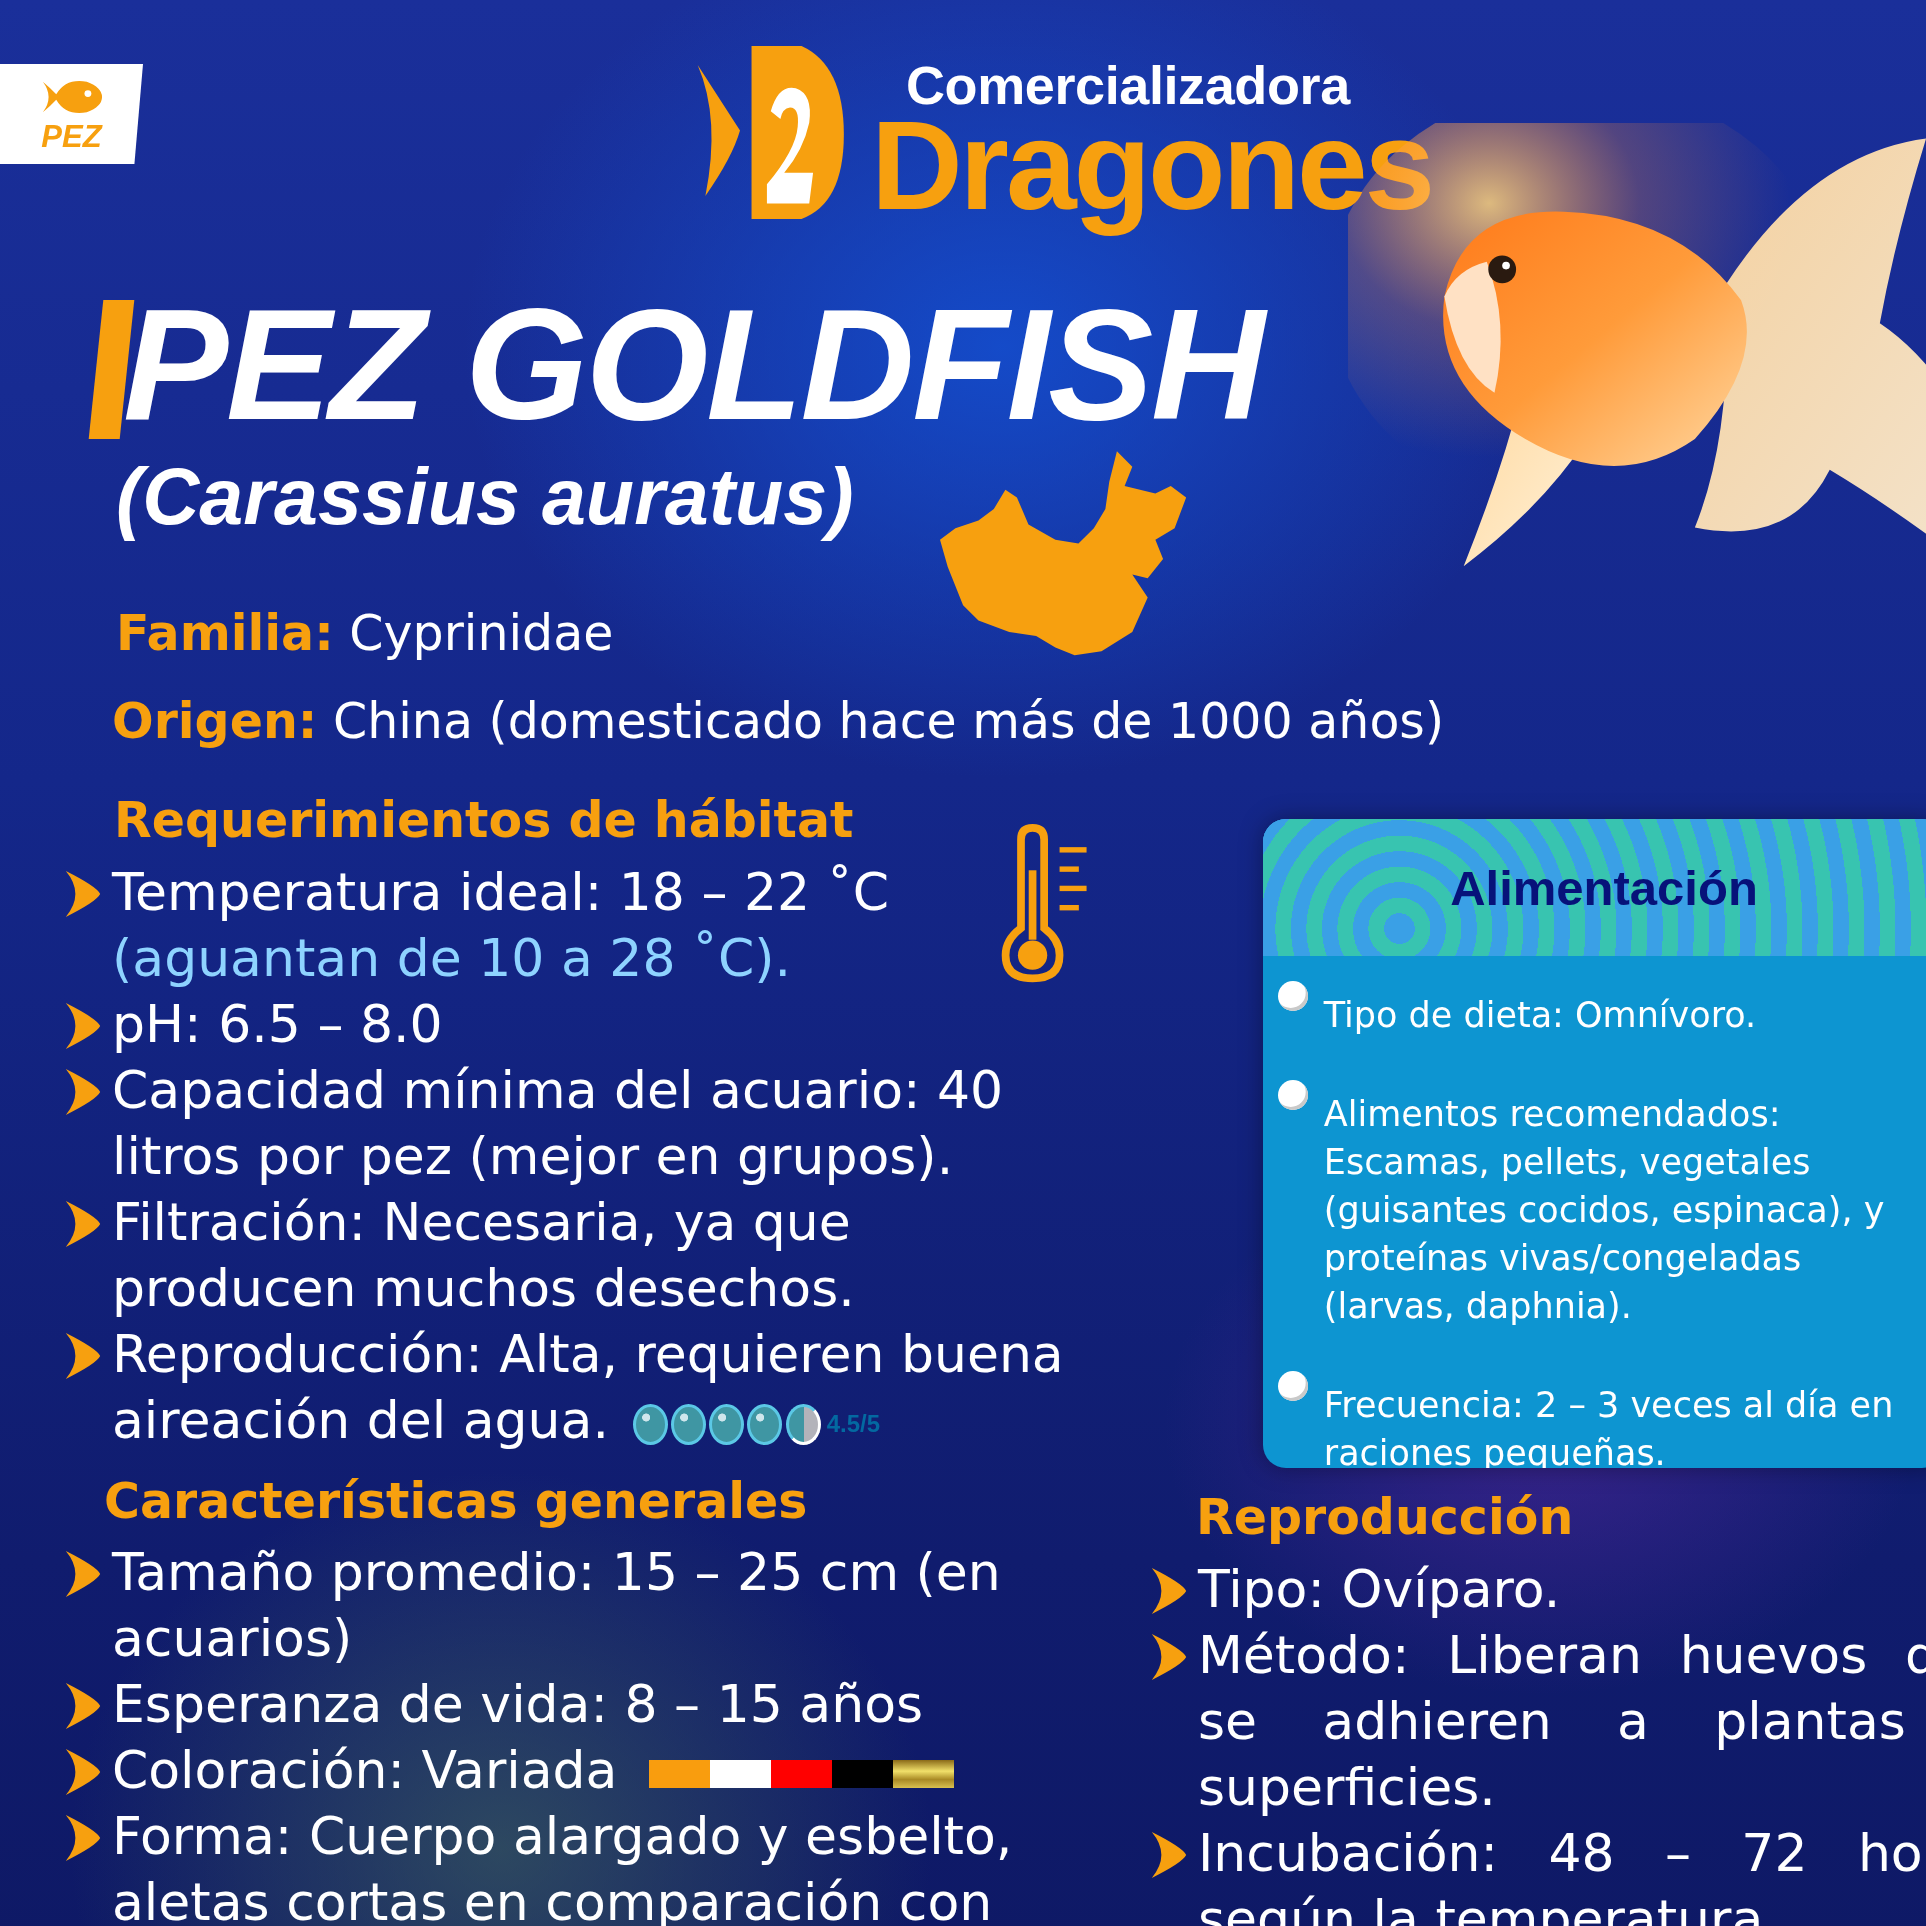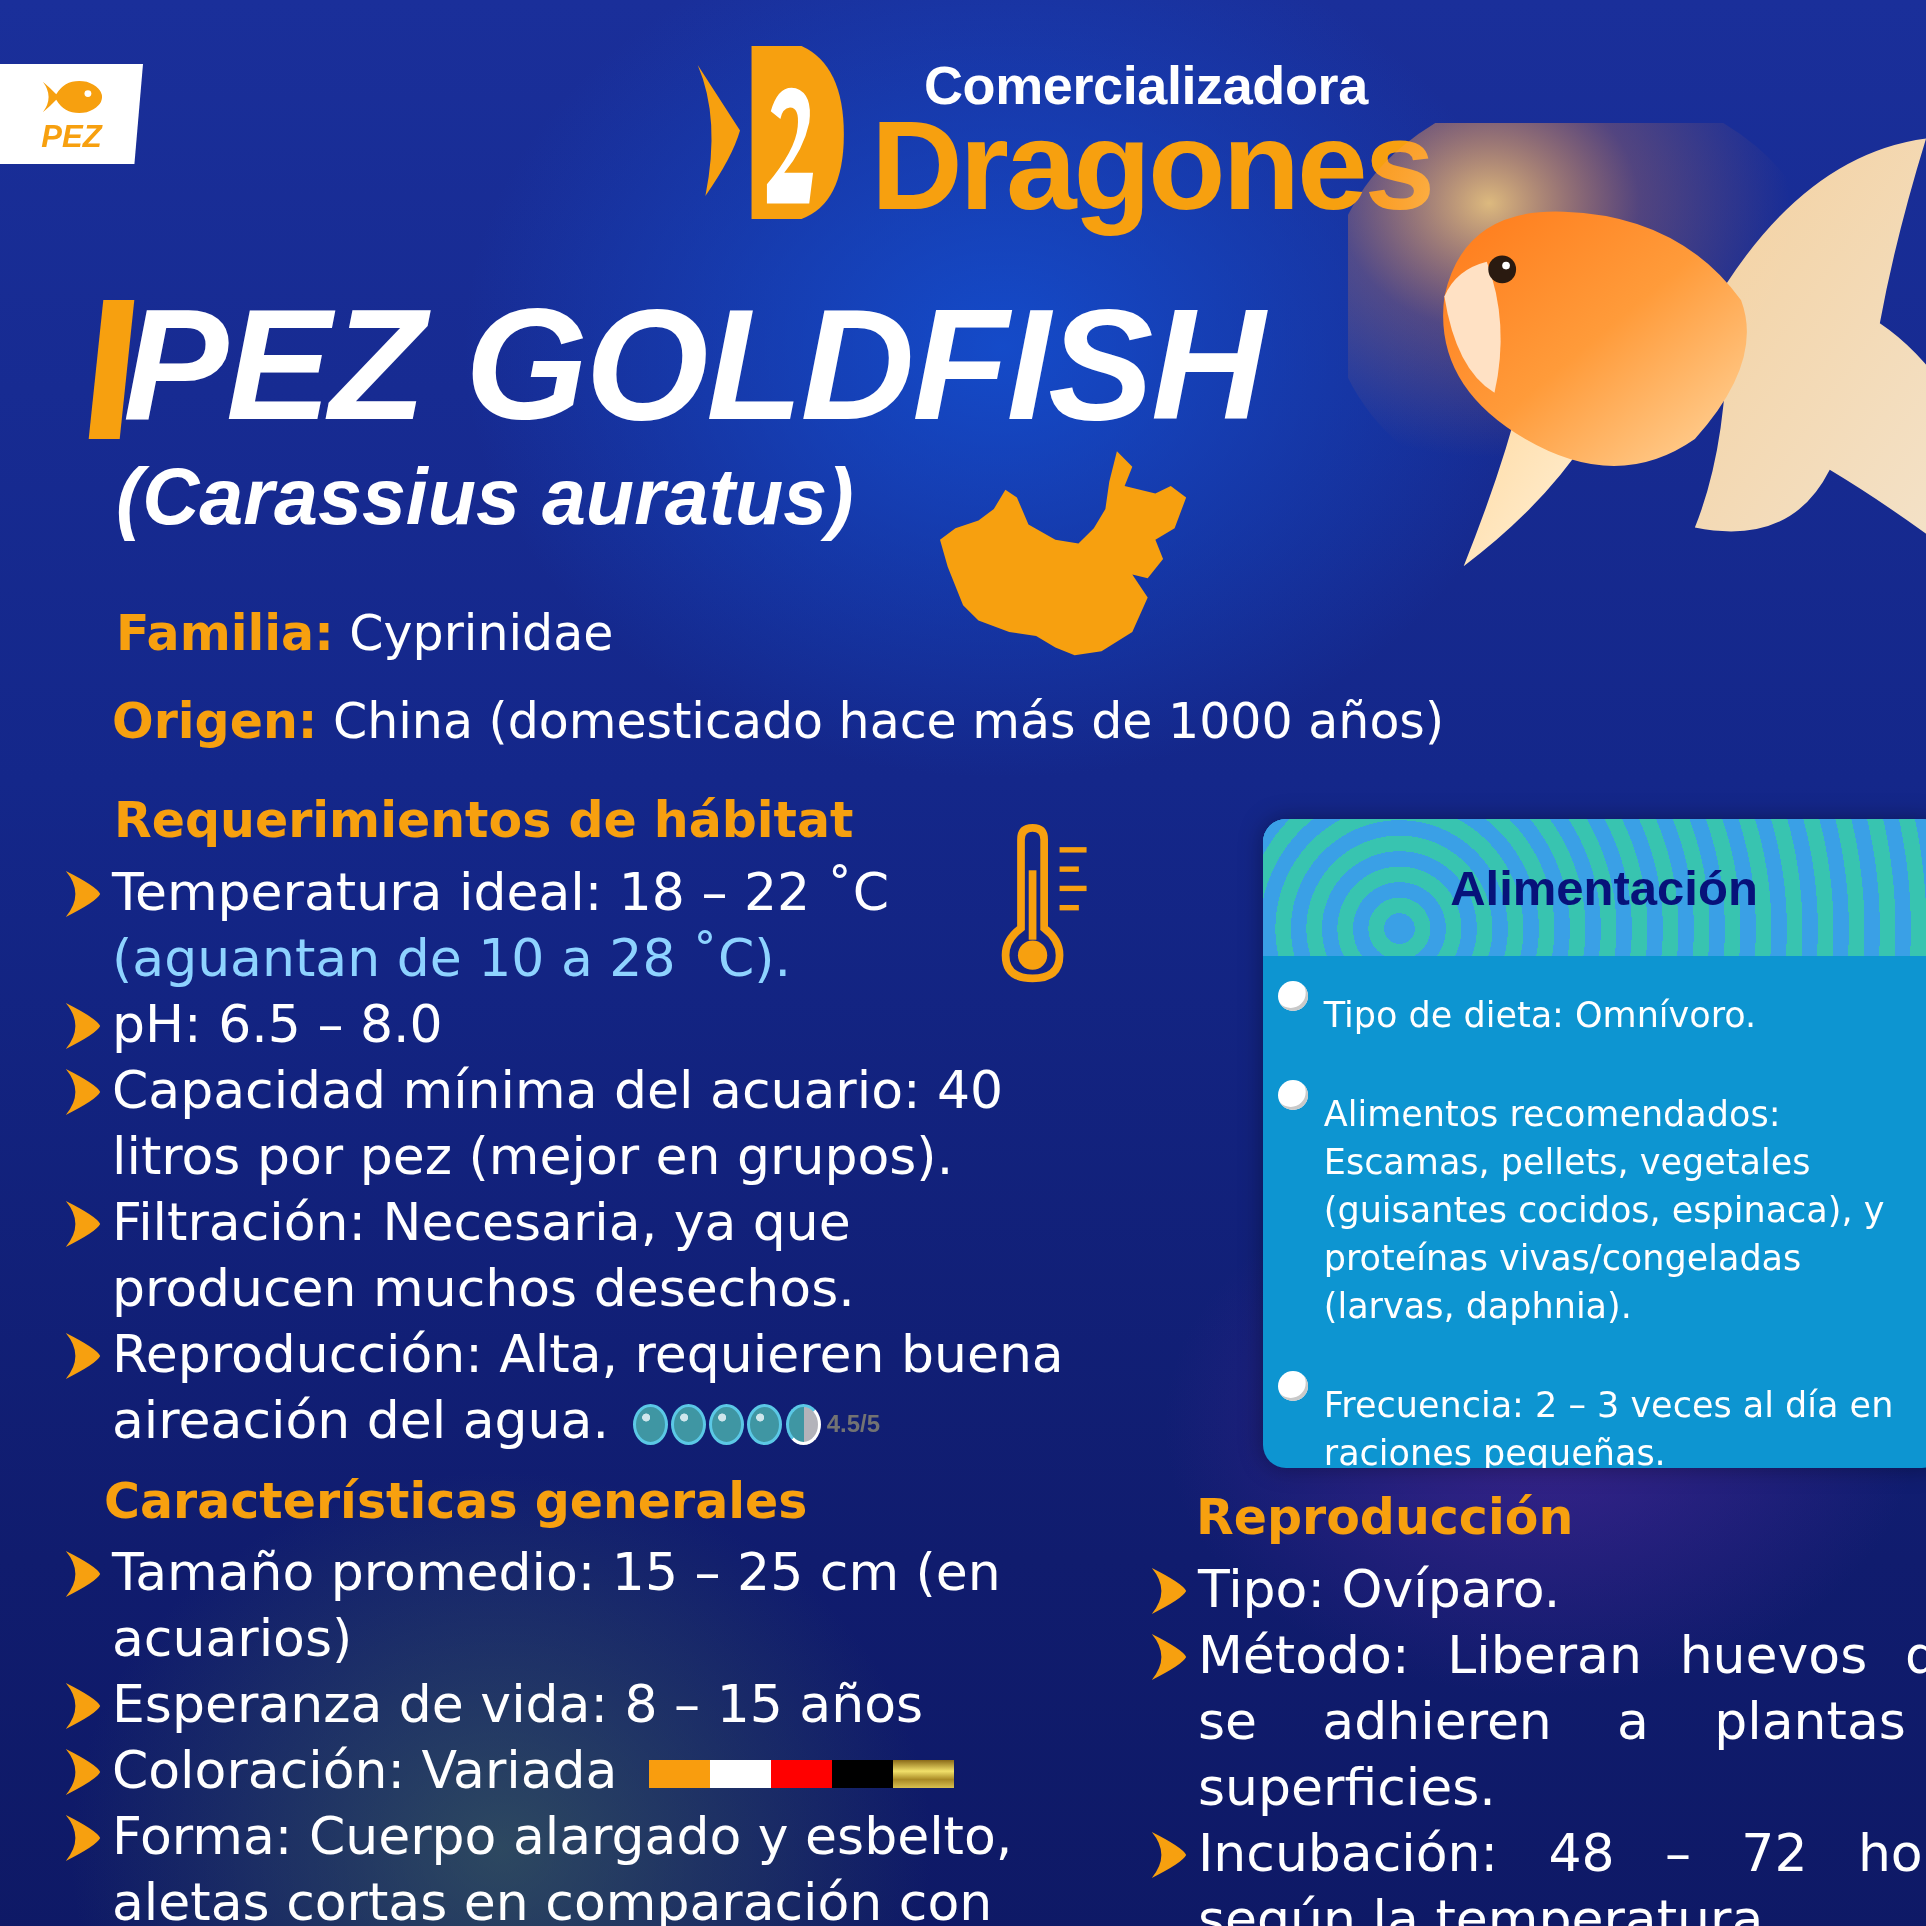--- a/index.html
+++ b/index.html
@@ -28,21 +28,21 @@
     font-family: "Liberation Sans", sans-serif; font-weight: 700; font-style: italic;
     color: #f7a00f; font-size: 31px; line-height: 1; margin-top: 2.3px;
   }
 
   
   .logo { left: 690px; top: 42px; width: 732px; height: 200px; }
   .logo .mark { position: absolute; left: 0; top: 0; width: 200px; height: 177px; }
   .logo .sub {
     position: absolute; left: 216px; top: 11.6px;
     font-family: "Liberation Sans", sans-serif; font-weight: 700;
-    font-size: 54px; color: #ffffff; letter-spacing: -0.4px; margin-left: 18px;
+    font-size: 54px; color: #ffffff; letter-spacing: -0.4px;
   }
   .logo .main {
     position: absolute; left: 181px; top: 60px;
     font-family: "Liberation Sans", sans-serif; font-weight: 700;
     font-size: 127px; line-height: 1; color: #f7a00f; letter-spacing: -3.1px;
   }
 
   
   .title-bar { left: 96px; top: 300px; width: 31px; height: 139px; background: #f7a00f; transform: skewX(-6deg); }
   .title {
@@ -76,21 +76,21 @@
   .light-blue { color: #8ed3ff; }
 
   
   .thermo { left: 990px; top: 824px; width: 116px; height: 162px; }
 
   
   .rating { display: inline-flex; align-items: center; gap: 3.1px; vertical-align: middle; margin-left: 7.7px; }
   .rb { width: 35px; height: 41px; border-radius: 50%; border: 3.1px solid #5bc8e6;
         background: radial-gradient(circle at 35% 30%, #cfe6ec 0 12%, #3f96a3 14% 100%); position: relative; }
   .rb.half { background: linear-gradient(90deg, #3f96a3 50%, #b3b3ba 50%); border-color: #5bc8e6 #ffffff #ffffff #5bc8e6; }
-  .rating .score { font-family: "Liberation Sans", sans-serif; font-weight: 700; color: #737373; font-size: 24px; margin-left: 3.1px; }
+  .rating .score { font-family: "Liberation Sans", sans-serif; font-weight: 700; color: #0369a1; font-size: 24px; margin-left: 3.1px; }
 
   
   .swatches { display: inline-flex; vertical-align: middle; margin-left: 15.4px; height: 28px; }
   .swatches span { width: 61px; height: 28px; display: block; }
 
   
   .card {
     left: 1263px; top: 819px; width: 682px; height: 649px;
     border-radius: 23px; overflow: hidden; background: #0d95d1;
     box-shadow: 0 0 23px rgba(0,0,0,0.35);

